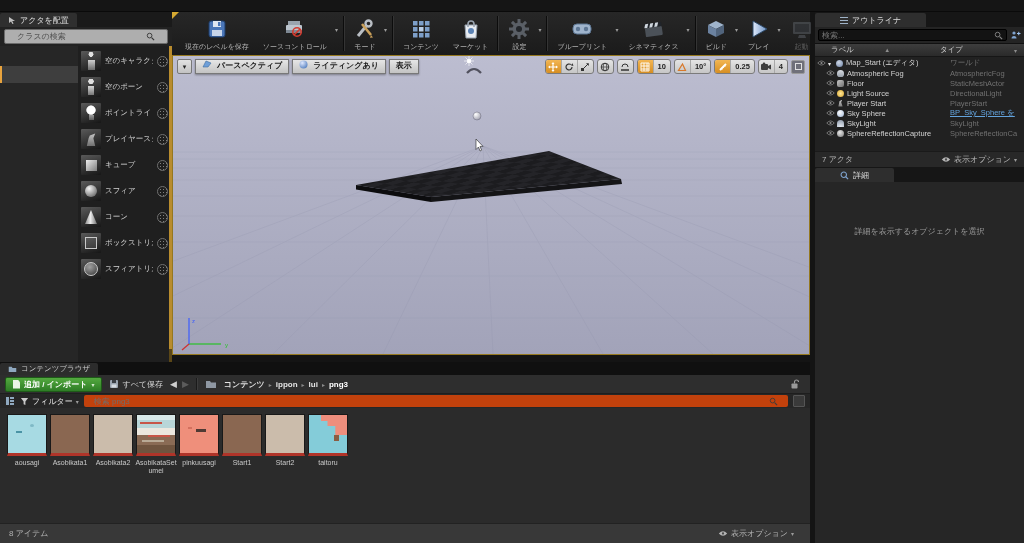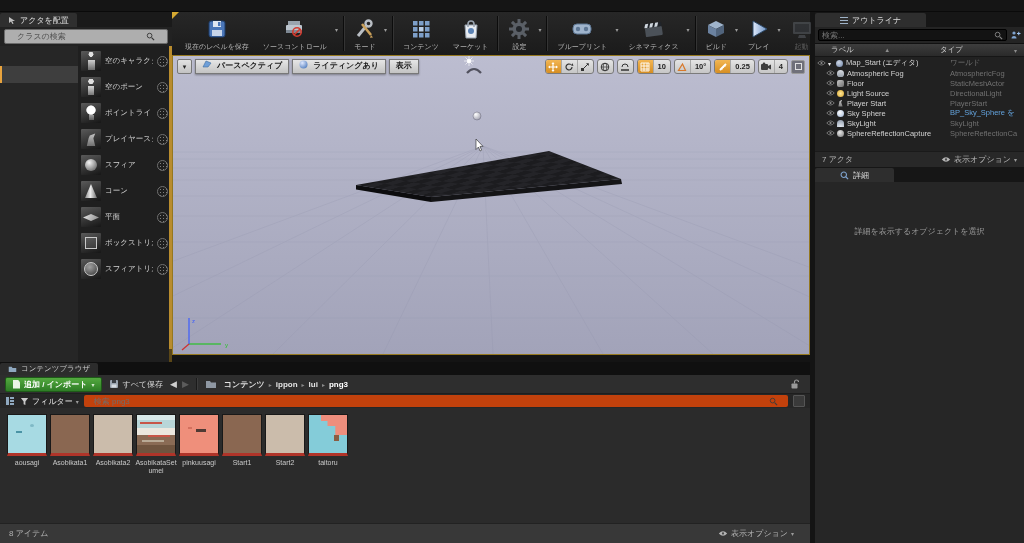--- a/index.html
+++ b/index.html
@@ -110,21 +110,21 @@
   .tic-world .otic{background:radial-gradient(circle at 40% 35%,#cdd6e4,#6d82a6);border-radius:50%;}
   .tic-fog .otic{background:linear-gradient(#d8dce2,#9aa2ac);border-radius:50% 50% 40% 40%;}
   .tic-floor .otic{background:linear-gradient(135deg,#c9c9c9,#6f6f6f);}
   .tic-light .otic{background:radial-gradient(circle,#ffe89a,#d8a62e);border-radius:50%;}
   .tic-player .otic{background:linear-gradient(#c9c9c9,#777);clip-path:polygon(20% 100%,80% 100%,60% 40%,75% 0,35% 25%);}
   .tic-sky .otic{background:radial-gradient(circle at 40% 35%,#ffffff,#9fb6d8);border-radius:50%;}
   .tic-skylight .otic{background:radial-gradient(circle at 50% 100%,#e8edf4,#8b97a8);border-radius:50% 50% 0 0;}
   .tic-capture .otic{background:radial-gradient(circle at 40% 35%,#e8e8e8,#7c7c7c);border-radius:50%;}
   .olabel{flex:1;white-space:nowrap;overflow:hidden;}
   .otype{width:74px;flex-shrink:0;color:#707070;white-space:nowrap;overflow:hidden;}
-  .orow.link .otype{color:#63a3dd;padding-left:36px;}
+  .orow.link .otype{color:#63a3dd;text-decoration:underline;padding-left:36px;}
   .ol-footer{height:15px;display:flex;align-items:center;justify-content:space-between;padding:0 7px;color:#b5b5b5;
     background:#282828;border-top:1px solid #1a1a1a;flex-shrink:0;}
   .viewopts{display:flex;align-items:center;gap:3px;color:#b5b5b5;}
   .dd6{font-size:6px;color:#9a9a9a;}
   .dt-body{flex:1;background:#262626;}
   .dt-msg{padding-top:44px;text-align:center;color:#9a9a9a;}
 
   
   #content-browser{position:absolute;left:0;top:362px;width:810px;height:181px;background:#2b2b2b;display:flex;flex-direction:column;}
   .cb-tabrow{height:13px;background:#101010;display:flex;align-items:flex-end;flex-shrink:0;}
@@ -234,39 +234,39 @@
             <span class="alabel">ポイントライト</span>
             <span class="ahandle"></span>
           </div>
 
           <div class="actor shape-playerstart">
             <span class="athumb"></span>
             <span class="alabel">プレイヤースタ-</span>
             <span class="ahandle"></span>
           </div>
 
+          <div class="actor shape-cube">
+            <span class="athumb"></span>
+            <span class="alabel">キューブ</span>
+            <span class="ahandle"></span>
+          </div>
 
           <div class="actor shape-sphere">
             <span class="athumb"></span>
             <span class="alabel">スフィア</span>
             <span class="ahandle"></span>
           </div>
 
 
           <div class="actor shape-cone">
             <span class="athumb"></span>
             <span class="alabel">コーン</span>
             <span class="ahandle"></span>
           </div>
 
-          <div class="actor shape-plane">
-            <span class="athumb"></span>
-            <span class="alabel">平面</span>
-            <span class="ahandle"></span>
-          </div>
 
           <div class="actor shape-boxtrigger">
             <span class="athumb"></span>
             <span class="alabel">ボックストリガー</span>
             <span class="ahandle"></span>
           </div>
 
           <div class="actor shape-spheretrigger">
             <span class="athumb"></span>
             <span class="alabel">スフィアトリガー</span>

